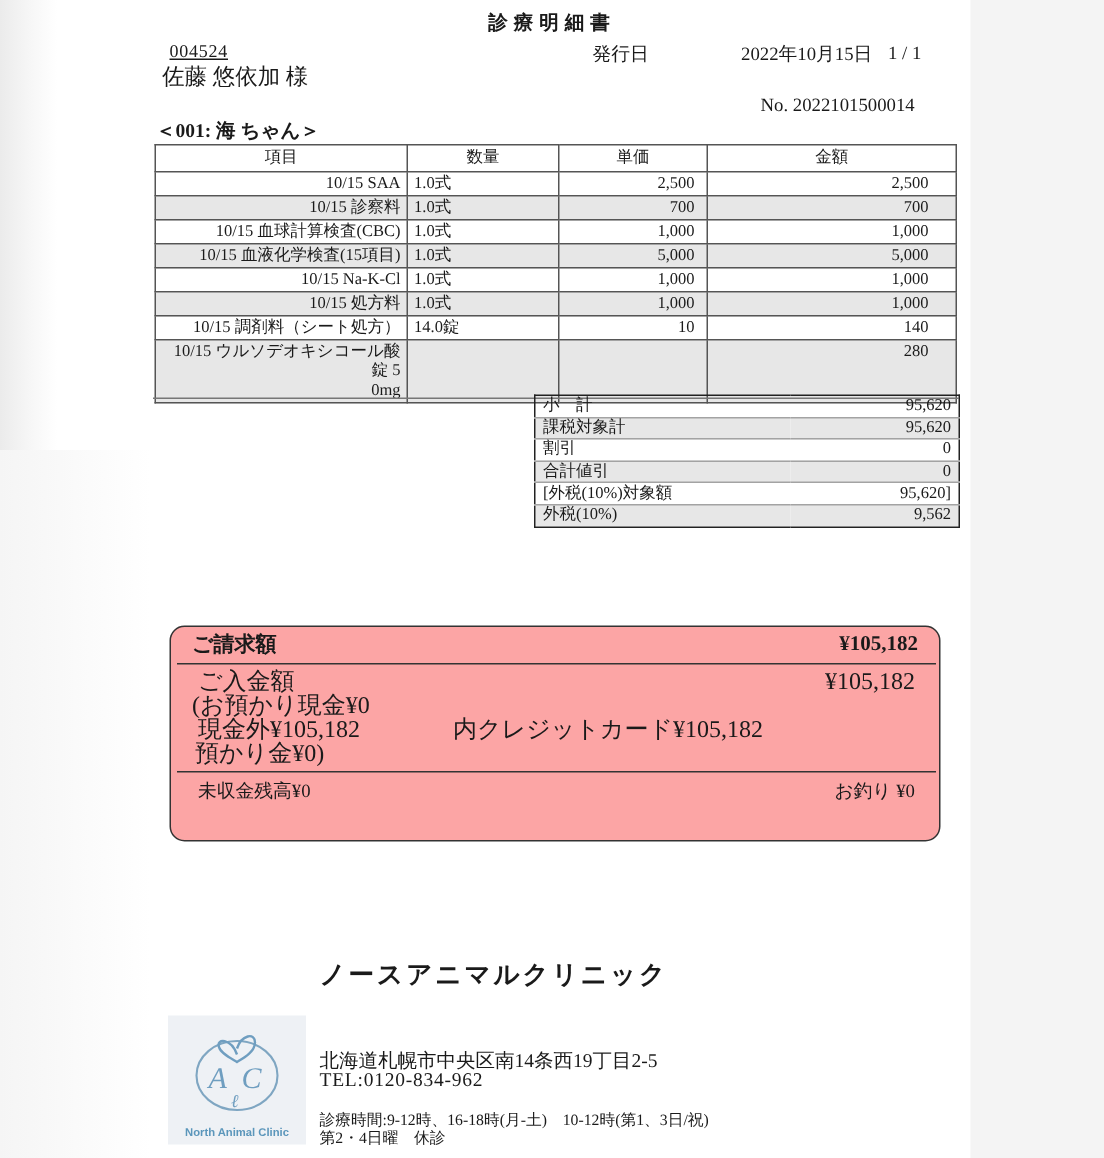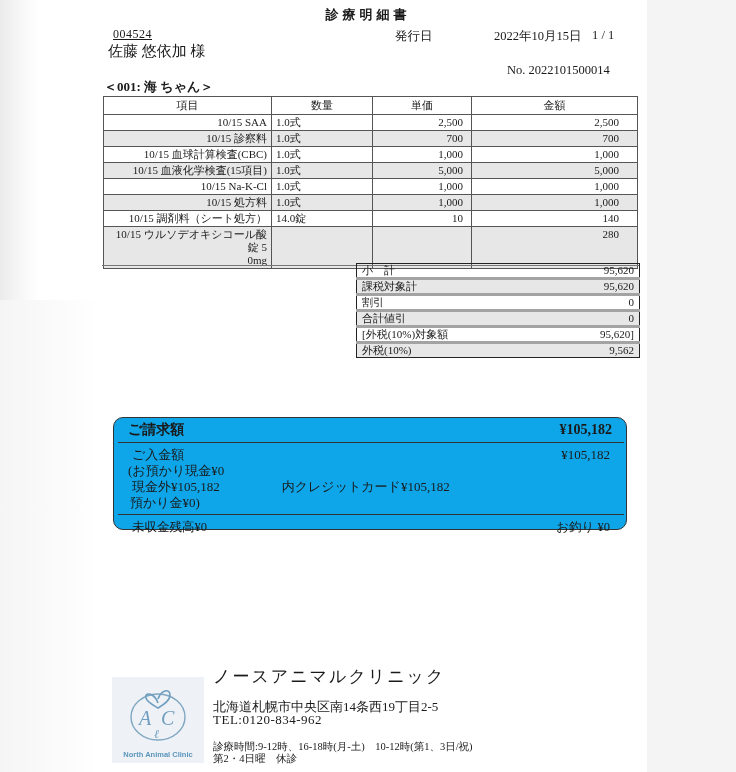--- a/index.html
+++ b/index.html
@@ -33,44 +33,44 @@
   table.items td.c-unit { text-align:right; padding-right:8px; }
   table.items td.c-amt  { text-align:right; padding-right:18px; }
   table.items tbody tr:nth-child(even) td { background:#e7e7e7; }
   table.items tr.tall td { height:28px; vertical-align:top; }
   .item-line2 { padding-left:26px; }
   .redact-block { display:inline-block; width:51px; height:10px; background:#dd3629; vertical-align:middle; margin:0 4px 2px 4px; }
   .table-underline { position:absolute; left:102px; top:265px; width:537px; height:1px; background:#777; }
 
   table.summary { position:absolute; left:344px; top:263px; width:283px; border-collapse:collapse;
                   font-size:11px; table-layout:fixed; border:1.5px solid #222;margin-left:12px; }
-  table.summary td { border-top:3px solid #a3a3a3; padding:0 5px; height:14.6px; line-height:13px; }
+  table.summary td { border-top:1px solid #a3a3a3; padding:0 5px; height:14.6px; line-height:13px; }
   table.summary tr:first-child td { border-top:none; }
   table.summary td.s-label { text-align:left; }
   table.summary td.s-value { text-align:right; }
   table.summary tr:nth-child(even) td { background:#e7e7e7; }
 
-  .billing-box { position:absolute; left:113px; top:417px; width:514px; height:113px;
-                 border:1.5px solid #333; border-radius:10px; background:#0ea5e9; }
+  .billing-box { position:absolute; left:113px; top:417px; width:514px; height:144px;
+                 border:1.5px solid #333; border-radius:10px; background:#fca5a5; }
   .bb-total { position:absolute; left:0; top:0; width:100%; height:24px; display:flex;
               justify-content:space-between; align-items:center; padding:0 14px 0 14px;
               font-size:14px; font-weight:bold; }
   .bb-div1 { position:absolute; left:4px; top:24px; width:506px; border-top:1.5px solid #333; }
-  .bb-line { position:absolute; left:0; width:100%; font-size:13px; line-height:15px; }
+  .bb-line { position:absolute; left:0; width:100%; font-size:16px; line-height:15px; }
   .bb-row-deposit { top:29px; display:flex; justify-content:space-between; padding:0 16px 0 18px; }
   .bb-row-cash    { top:45px; padding-left:14px; }
   .bb-row-noncash { top:61px; padding-left:18px; }
   .bb-credit      { margin-left:62px; }
   .bb-row-azukari { top:77px; padding-left:16px; }
   .bb-div2 { position:absolute; left:4px; top:96px; width:506px; border-top:1.5px solid #333; }
   .bb-last { position:absolute; left:0; top:101px; width:100%; display:flex;
              justify-content:space-between; padding:0 16px 0 18px; font-size:12.5px; }
 
   .logo { position:absolute; left:112px; top:677px; width:92px; height:86px; background:#eef1f5; }
-  .clinic-name { position:absolute; left:213px; top:665px; font-size:17px; font-weight:normal; letter-spacing:2px; }
+  .clinic-name { position:absolute; left:213px; top:638px; font-size:17px; font-weight:bold; letter-spacing:2px; }
   .clinic-addr { position:absolute; left:213px; top:698px; font-size:13px; }
   .clinic-tel  { position:absolute; left:213px; top:712px; font-size:13px; letter-spacing:.5px; }
   .clinic-hours1 { position:absolute; left:213px; top:740px; font-size:10.5px; }
   .clinic-hours2 { position:absolute; left:213px; top:752px; font-size:10.5px; }
 </style>
 </head>
 <body>
 
 <div class="stage">
   <div class="scan-right"></div>

